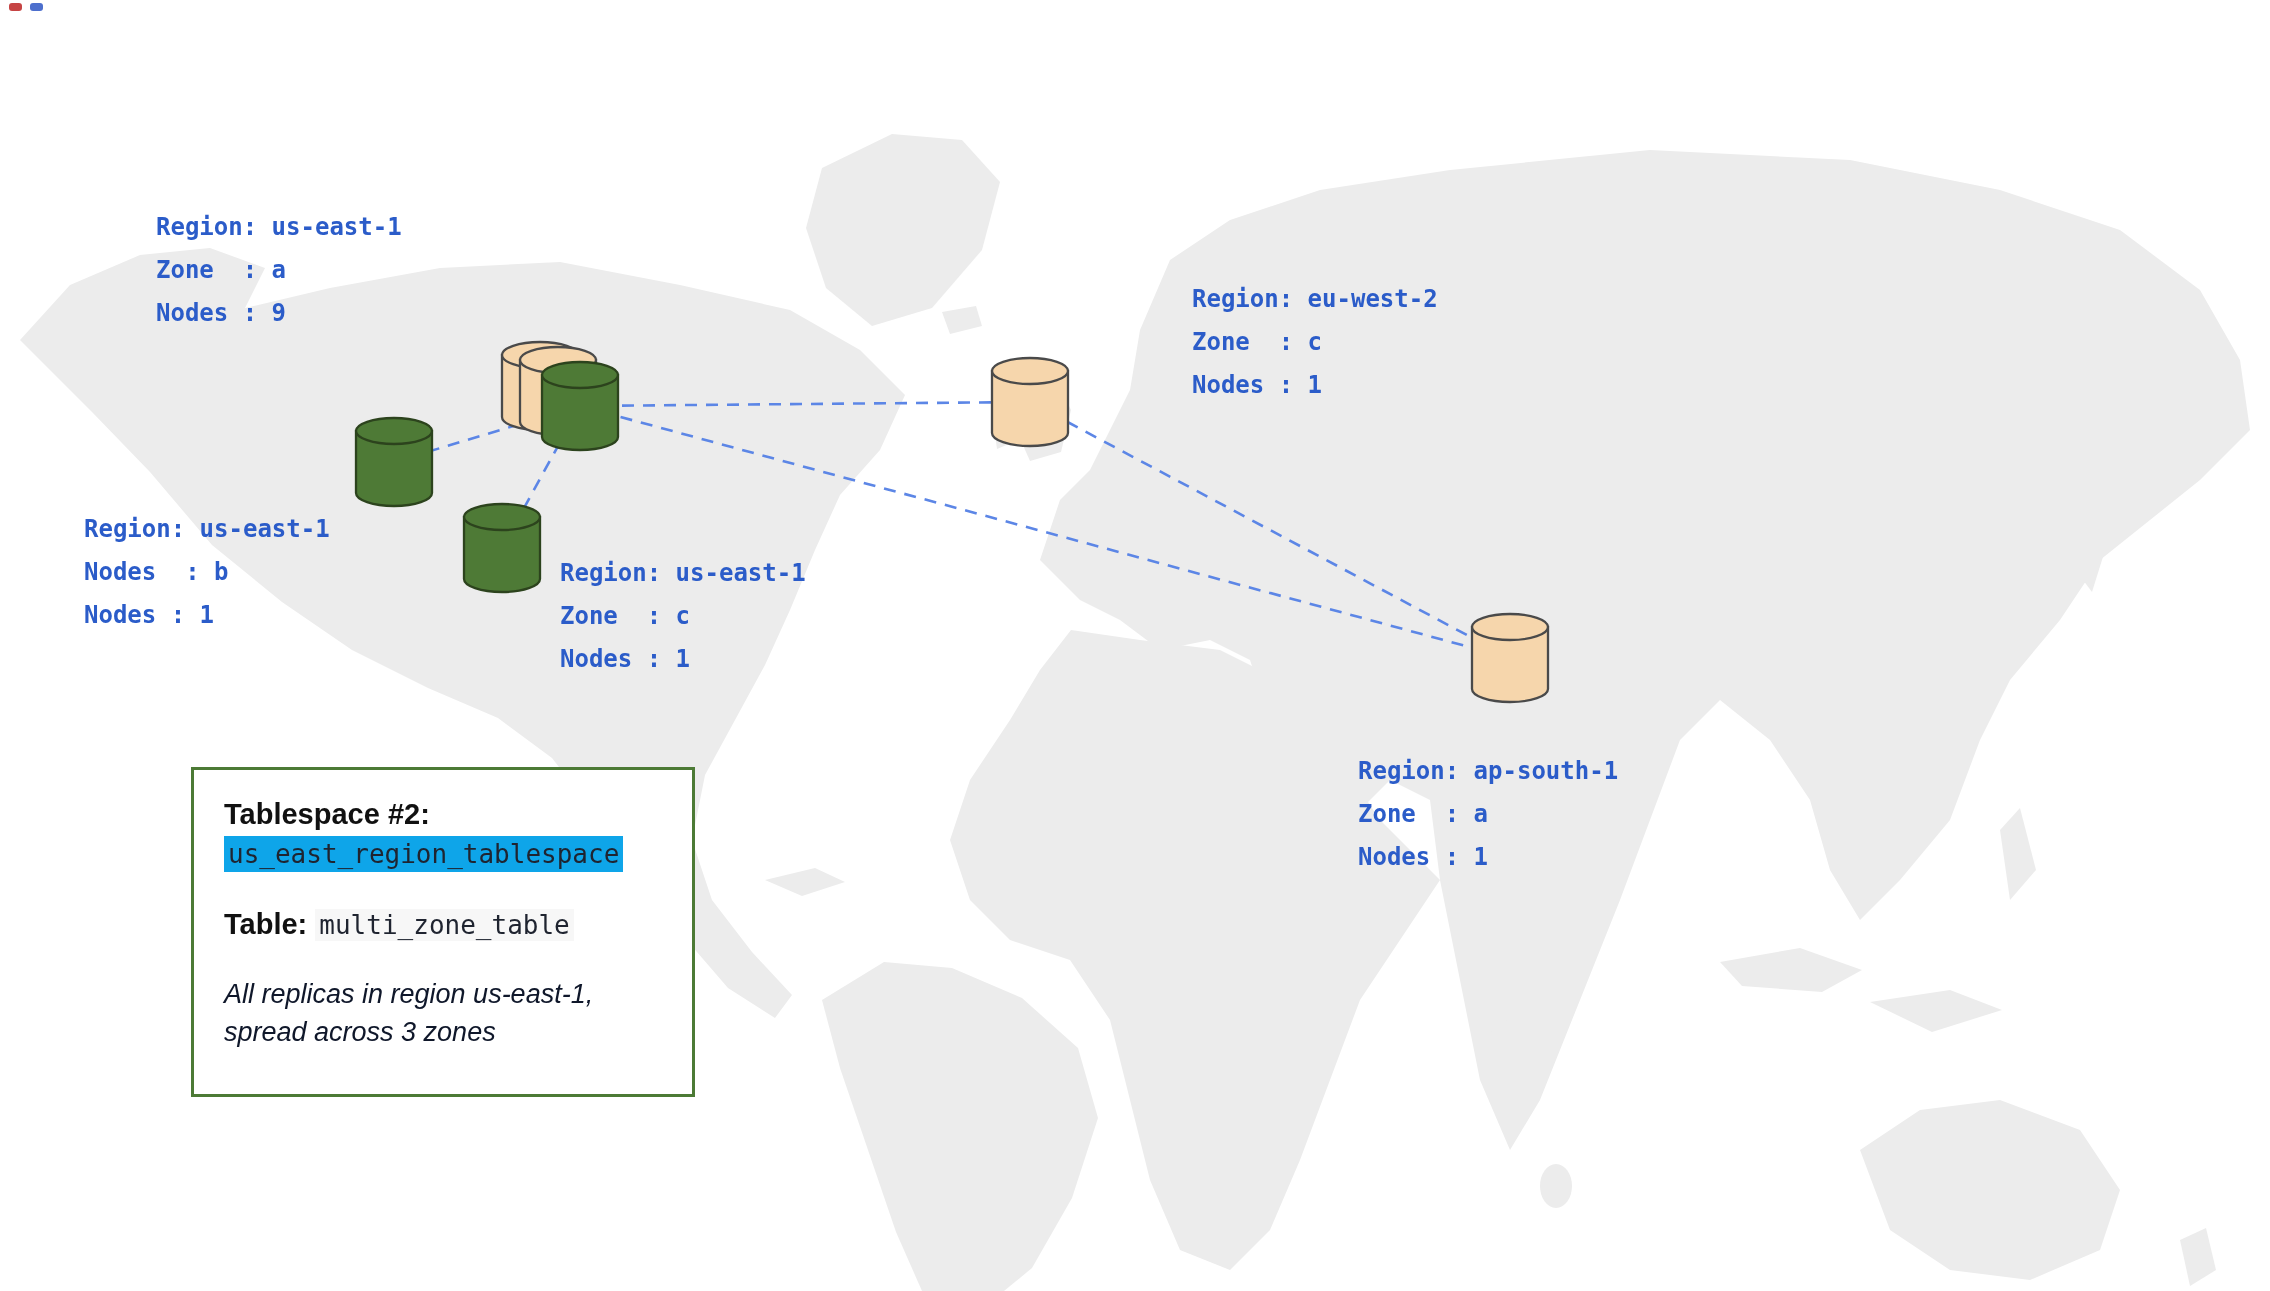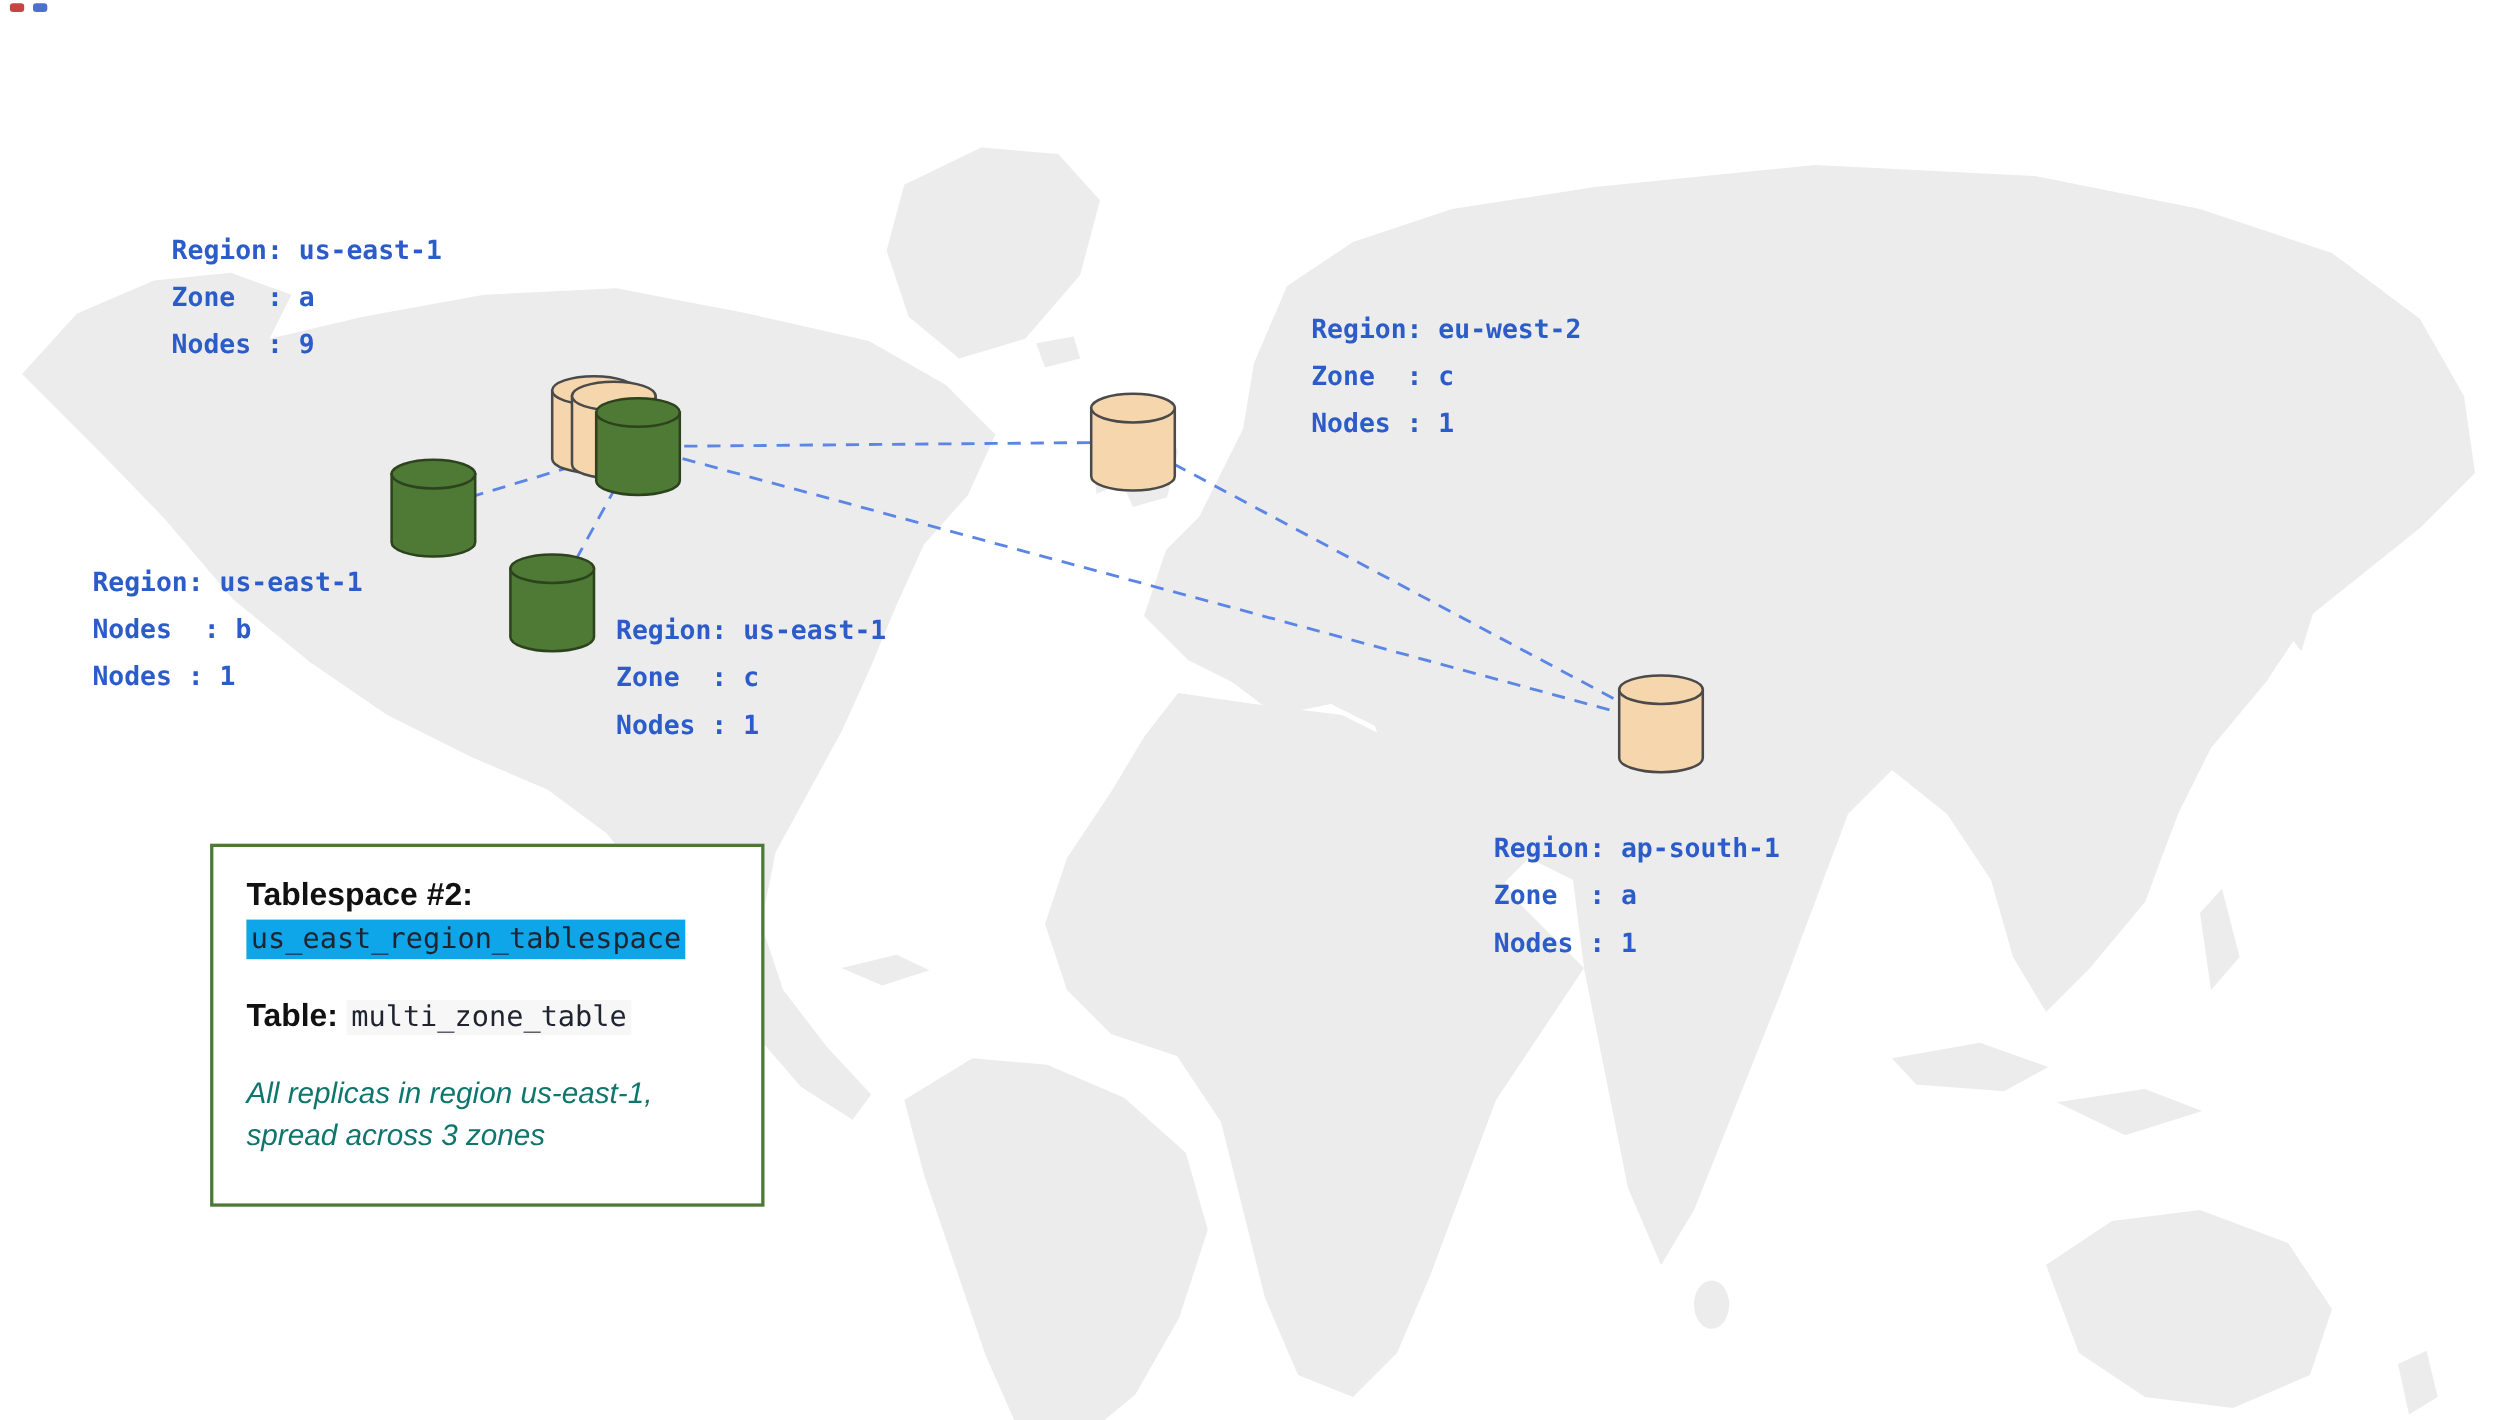--- a/index.html
+++ b/index.html
@@ -45,21 +45,21 @@
     display:inline-block;margin-top:4px;
     font-family:"DejaVu Sans Mono",monospace;font-size:26px;line-height:34px;
     color:#1f2430;background:#0ea5e9;padding:1px 4px;
   }
   .legend-table{margin-top:34px;font-size:29px;line-height:36px;}
   .legend-table .lbl{font-weight:bold;}
   .legend-table .mono{
     font-family:"DejaVu Sans Mono",monospace;font-size:26px;
     color:#1f2430;background:#f7f7f7;padding:1px 4px;
   }
-  .legend-note{margin-top:32px;font-style:italic;font-size:27px;line-height:38px;color:#0f766e;}
+  .legend-note{margin-top:32px;font-style:italic;font-size:27px;line-height:38px;color:#0f172a;}
   .artifact{position:absolute;top:3px;height:8px;border-radius:3px;opacity:.9;}
   .artifact.red{left:9px;width:13px;background:#c03030;}
   .artifact.blue{left:30px;width:13px;background:#3a5fc8;}
 </style>
 </head>
 <body>
 
 <div class="artifact red"></div>
 <div class="artifact blue"></div>
 

